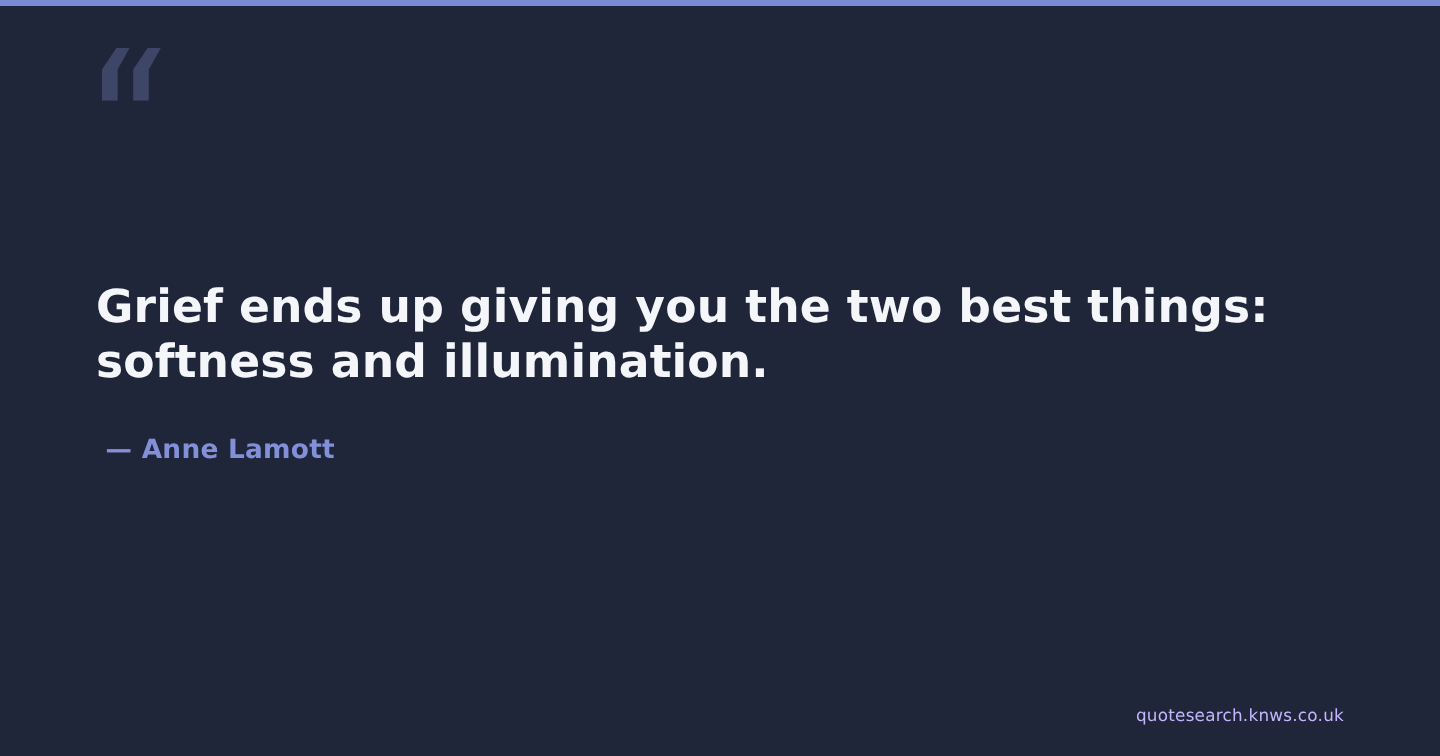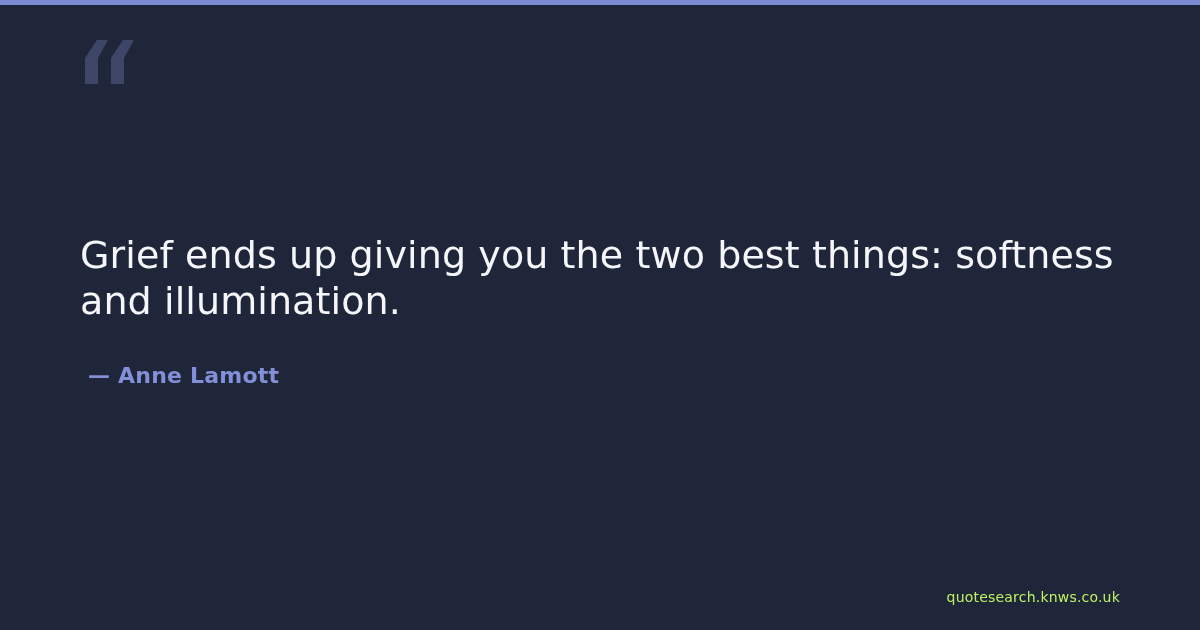--- a/index.html
+++ b/index.html
@@ -57,41 +57,41 @@
     left: 80px;
     top: 232px;
     width: 1040px;
   }
 
   .quote-text {
     margin: 0;
     color: #f5f6fa;
     font-size: 38px;
     line-height: 46px;
-    font-weight: 400;
+    font-weight: 700;
     letter-spacing: 0.1px;
     white-space: pre-wrap;
   }
 
   .quote-author {
     margin: 8px;
     padding-top: 30px;
     color: #8390d8;
     font-size: 22px;
     line-height: 28px;
     font-weight: 700;
     letter-spacing: 0.2px;
   }
 
   
   .watermark {
     position: absolute;
     right: 80px;
     bottom: 24px;
-    color: #bef264;
+    color: #c4b5fd;
     font-size: 14px;
     line-height: 18px;
     font-weight: 400;
     letter-spacing: 0.2px;
   }
 </style>
 </head>
 <body>
 
 <div class="quote-card">

